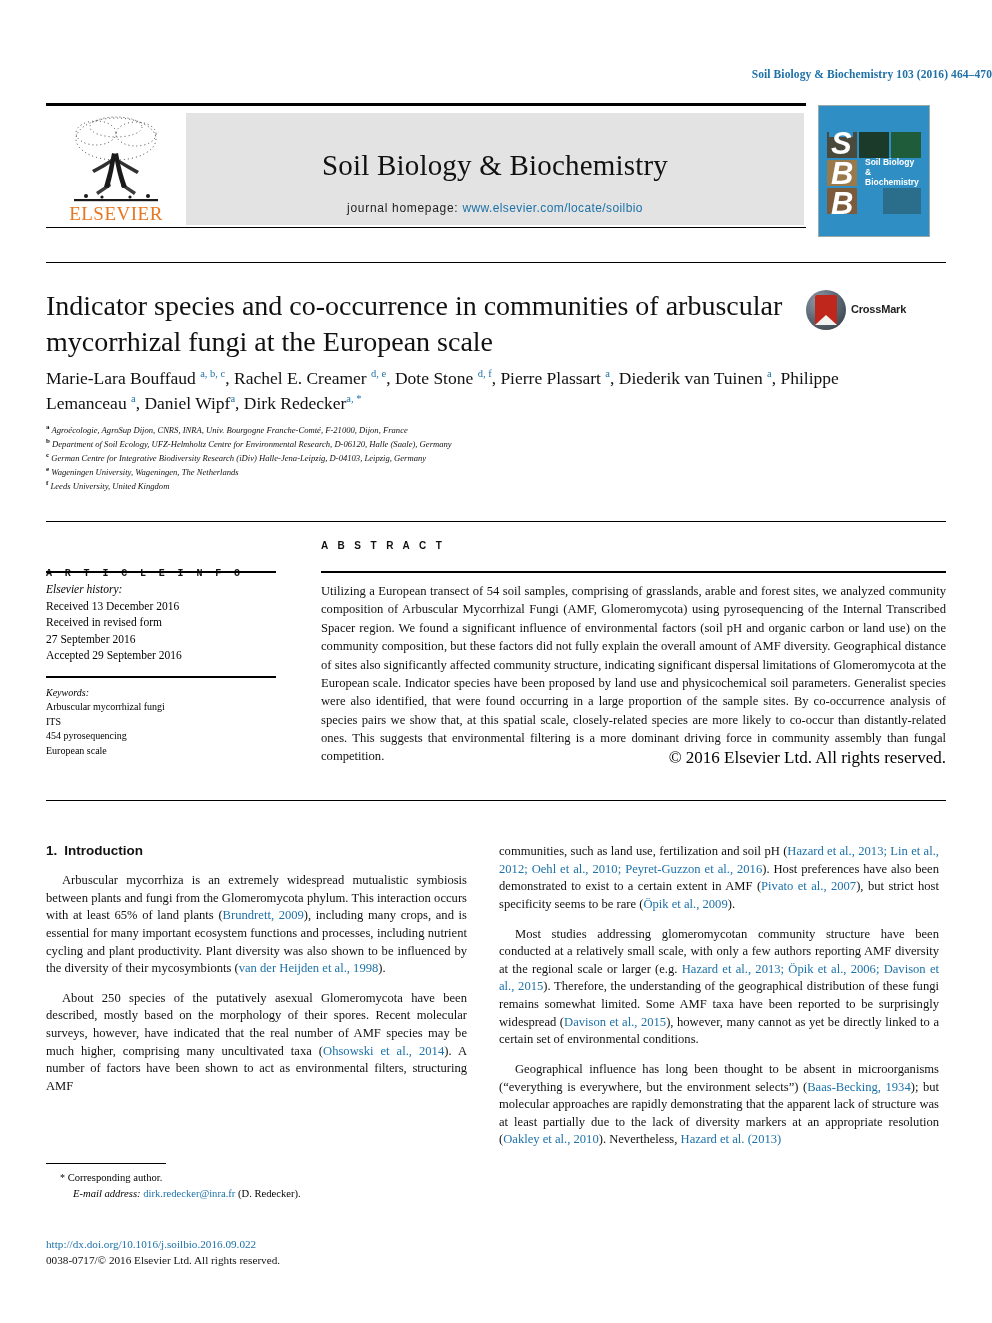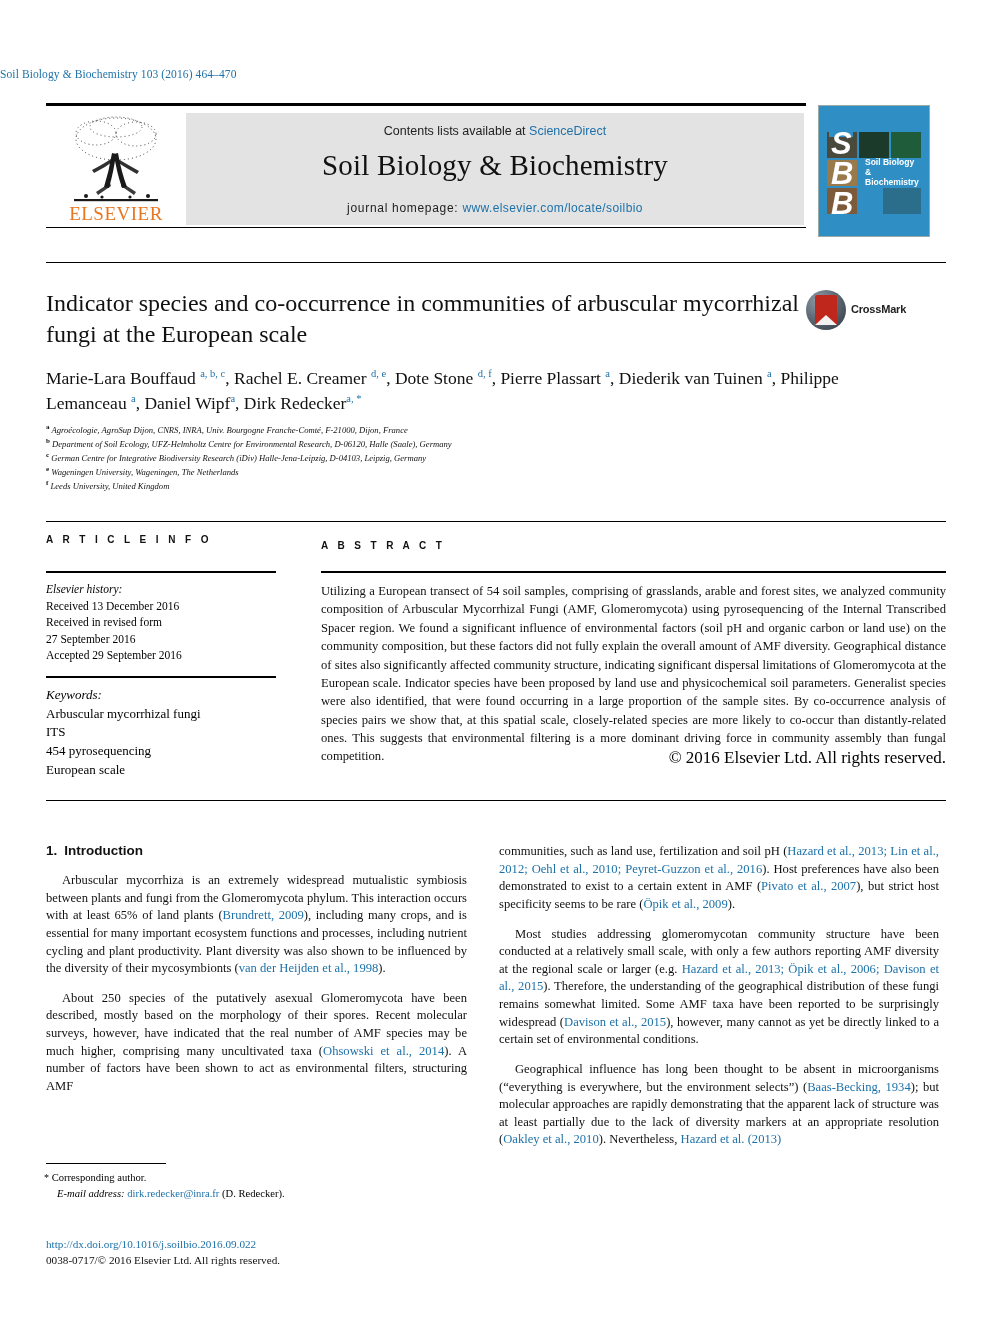--- a/index.html
+++ b/index.html
@@ -20,23 +20,23 @@
     left: 0; top: 0;
     width: 992px;
     height: 1323px;
   }
 
   
   .runhead {
     position: absolute;
     left: 0; top: 68px;
     width: 992px;
-    text-align: left;
+    text-align: right;
     font-size: 11.5px;
-    font-weight: normal;
+    font-weight: bold;
     color: #1d71a8;
     letter-spacing: .1px;
   }
 
   
   .masthead {
     position: absolute;
     left: 46px; top: 103px;
     width: 900px;
     height: 126px;
@@ -161,21 +161,21 @@
   .title-rule {
     position: absolute;
     left: 46px; top: 262px;
     width: 900px; height: 1px;
     background: #000;
   }
   .article-title {
     position: absolute;
     left: 46px; top: 288px;
     width: 760px;
-    font-size: 24px;
+    font-size: 28px;
     line-height: 1.30;
     color: #111;
   }
   .crossmark {
     position: absolute;
     left: 806px; top: 290px;
     width: 120px; height: 42px;
   }
   .cm-badge {
     position: absolute;
@@ -251,22 +251,23 @@
   .colhead {
     font-family: "Liberation Sans", sans-serif;
     font-size: 10px;
     font-weight: bold;
     letter-spacing: 3.4px;
     color: #111;
   }
 
   .info-col {
     position: absolute;
-    left: 46px; top: 534px;
+    left: 46px; top: 568px;
     width: 230px;
+    font-family: Liberation Mono, monospace;
   }
   .info-rule2 {
     position: absolute;
     left: 46px; top: 571px;
     width: 230px; height: 2px;
     background: #000;
   }
   .history {
     position: absolute;
     left: 46px; top: 581px;
@@ -278,21 +279,21 @@
   .kw-rule {
     position: absolute;
     left: 46px; top: 676px;
     width: 230px; height: 2px;
     background: #000;
   }
   .keywords {
     position: absolute;
     left: 46px; top: 686px;
     width: 230px;
-    font-size: 13px;
+    font-size: 10px;
     line-height: 1.44;
   }
   .keywords .lbl { font-style: italic; }
 
   .abs-col {
     position: absolute;
     left: 321px; top: 540px;
     width: 625px;
   }
   .abs-rule2 {
@@ -361,21 +362,21 @@
 
   
   .fn-rule {
     position: absolute;
     left: 46px; top: 1163px;
     width: 120px; height: 1px;
     background: #000;
   }
   .footnote {
     position: absolute;
-    left: 44px; top: 1170px;
+    left: 60px; top: 1170px;
     width: 420px;
     font-size: 10.6px;
     line-height: 1.45;
   }
   .footnote .star { font-size: 10px; }
   .footnote .em { font-style: italic; }
   .footnote-ind { padding-left: 13px; }
 
   .doi {
     position: absolute;
@@ -422,21 +423,20 @@
           <circle cx="34" cy="83" r="2"></circle>
           <circle cx="96" cy="83" r="2"></circle>
           <circle cx="50" cy="84" r="1.6"></circle>
           <circle cx="78" cy="84" r="1.6"></circle>
         </g>
       </svg>
       <div class="elsevier-word">ELSEVIER</div>
     </div>
 
     <div class="banner">
-      <div class="banner-line1"><span>Contents lists available at </span><span class="sciencedirect">ScienceDirect</span></div>
       <div class="banner-title">Soil Biology &amp; Biochemistry</div>
       <div class="banner-line3"><span>journal homepage: </span><span class="homepage-url">www.elsevier.com/locate/soilbio</span></div>
     </div>
 
     <div class="cover">
       <div class="cover-grid">
         <div class="cv-tile" style="left:0;top:18px;width:30px;height:26px;background:#4a4a3c;"></div>
         <div class="cv-tile" style="left:32px;top:18px;width:30px;height:26px;background:#1b3a2a;"></div>
         <div class="cv-tile" style="left:64px;top:18px;width:30px;height:26px;background:#1f5c3a;"></div>
         <div class="cv-tile" style="left:0;top:46px;width:30px;height:26px;background:#9a7a4a;"></div>

